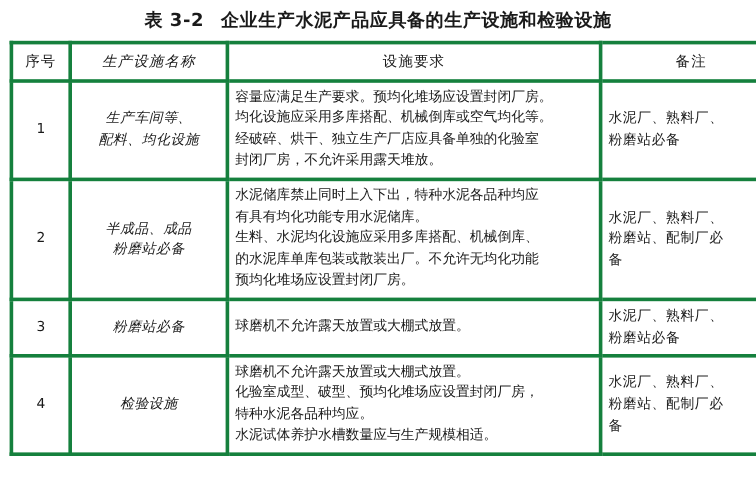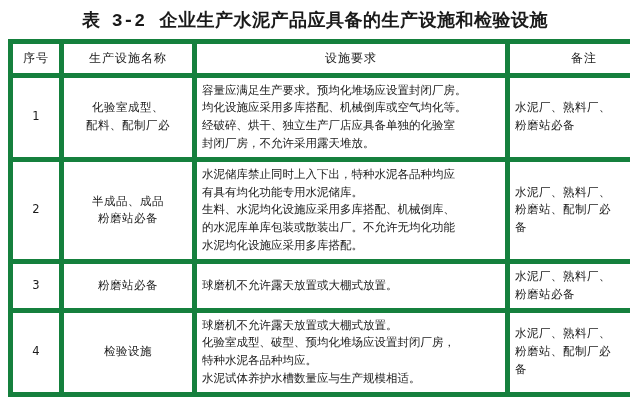--- a/index.html
+++ b/index.html
@@ -16,53 +16,52 @@
   }
   .page {
     width: 630px;
     height: 416px;
     position: relative;
     box-sizing: border-box;
     padding: 6px 8px 0 8px;
   }
   .caption {
     text-align: center;
-    font-size: 18px;
+    font-size: 15px;
     font-weight: bold;
     letter-spacing: 0.5px;
     margin: 2px 0 7px 0;
     white-space: nowrap;
-    font-family: Liberation Mono, monospace;
   }
   .caption .cap-num {
     margin-right: 14px;
   }
   table.spec {
     border-collapse: collapse;
     width: 614px;
     margin: 0 auto;
     table-layout: fixed;
   }
   table.spec th,
   table.spec td {
-    border: 5px solid #15803d;
+    border: 3px solid #15803d;
     vertical-align: middle;
     padding: 4px 5px;
     font-size: 11.5px;
     line-height: 1.55;
   }
   table.spec thead th {
     text-align: center;
     font-weight: normal;
     font-size: 12px;
     padding: 5px 4px;
     letter-spacing: 1px;
   }
   .col-no    { width: 38px;  text-align: center; }
-  .col-name  { width: 120px; text-align: center; }
+  .col-name  { width: 120px; text-align: center; font-style: italic; }
   .col-req   { width: 300px; text-align: left; }
   .col-note  { width: 140px; text-align: left; }
 
   td.col-no    { text-align: center; }
   td.col-name  { text-align: center; letter-spacing: 0.5px; }
   td.col-req   { text-align: left; }
   td.col-note  { text-align: left; letter-spacing: 0.5px; }
 
   .lines p {
     margin: 0;
@@ -92,22 +91,22 @@
         <th class="col-req">设施要求</th>
         <th class="col-note">备注</th>
       </tr>
     </thead>
     <tbody>
 
       <tr>
         <td class="col-no">1</td>
         <td class="col-name">
           <div class="name-lines">
-            <p>化验室成型、</p>
-            <p>配料、配制厂必</p>
+            <p>生产车间等、</p>
+            <p>配料、均化设施</p>
           </div>
         </td>
         <td class="col-req">
           <div class="lines">
             <p>容量应满足生产要求。预均化堆场应设置封闭厂房。</p>
             <p>均化设施应采用多库搭配、机械倒库或空气均化等。</p>
             <p>经破碎、烘干、独立生产厂店应具备单独的化验室</p>
             <p>封闭厂房，不允许采用露天堆放。</p>
           </div>
         </td>
@@ -126,21 +125,21 @@
             <p>半成品、成品</p>
             <p>粉磨站必备</p>
           </div>
         </td>
         <td class="col-req">
           <div class="lines">
             <p>水泥储库禁止同时上入下出，特种水泥各品种均应</p>
             <p>有具有均化功能专用水泥储库。</p>
             <p>生料、水泥均化设施应采用多库搭配、机械倒库、</p>
             <p>的水泥库单库包装或散装出厂。不允许无均化功能</p>
-            <p>水泥均化设施应采用多库搭配。</p>
+            <p>预均化堆场应设置封闭厂房。</p>
           </div>
         </td>
         <td class="col-note">
           <div class="note-lines">
             <p>水泥厂、熟料厂、</p>
             <p>粉磨站、配制厂必</p>
             <p>备</p>
           </div>
         </td>
       </tr>

